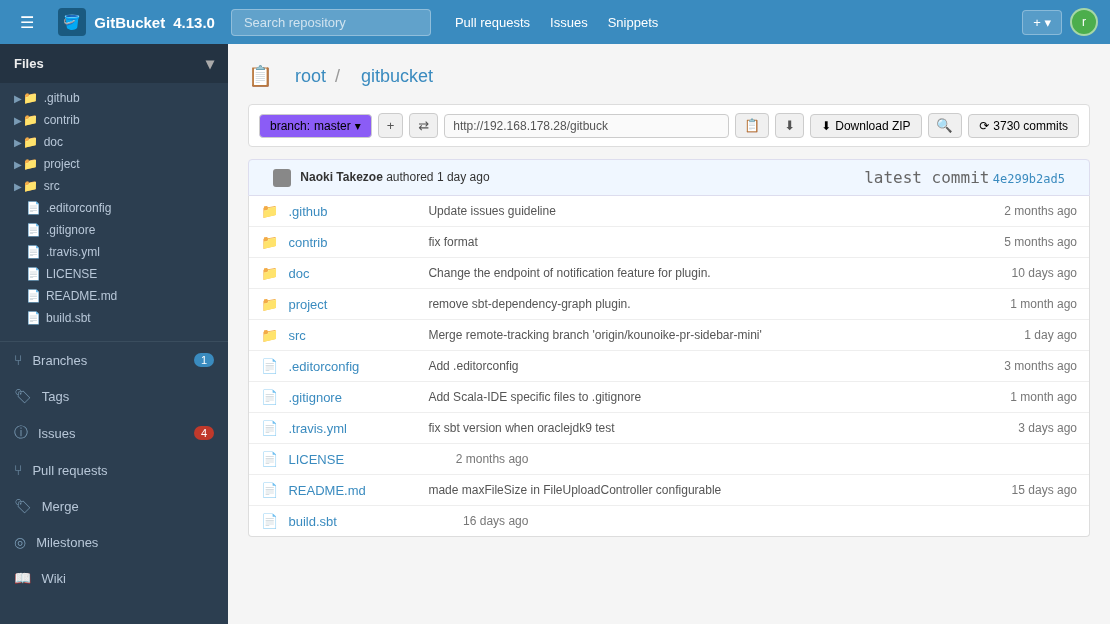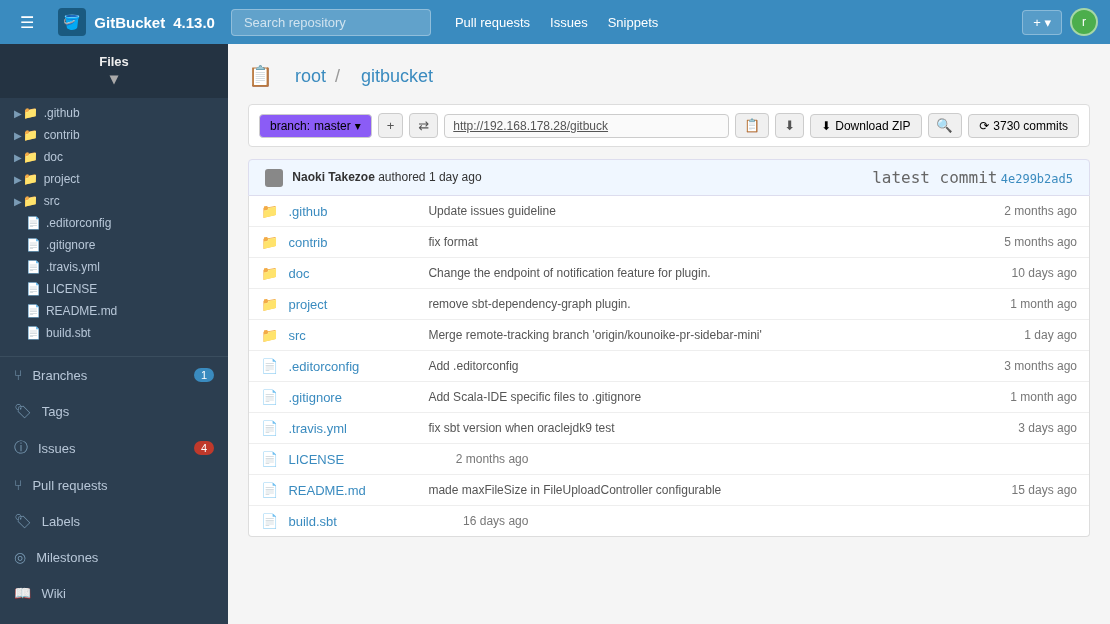--- a/index.html
+++ b/index.html
@@ -104,21 +104,20 @@
     .sidebar-section-header {
       display: flex;
       align-items: center;
       justify-content: space-between;
       padding: 10px 14px;
       background: #243342;
       color: #eee;
       font-size: 13px;
       font-weight: bold;
       cursor: pointer;
-      flex-direction: column;
     }
     .sidebar-section-header .caret {
       font-size: 16px;
       color: #aaa;
     }
     .sidebar-file-tree {
       padding: 4px 0;
     }
     .tree-item {
       display: flex;
@@ -215,21 +214,20 @@
       color: #555;
     }
     .url-input {
       flex: 1;
       border: 1px solid #ccc;
       border-radius: 4px;
       padding: 4px 8px;
       font-size: 12px;
       color: #555;
       background: #fafafa;
-      text-decoration: underline;
     }
     .copy-btn {
       background: #f0f0f0;
       border: 1px solid #ccc;
       border-radius: 4px;
       padding: 4px 8px;
       cursor: pointer;
       font-size: 13px;
     }
     .download-btn {
@@ -261,21 +259,21 @@
     }
 
     
     .commit-info {
       display: flex;
       align-items: center;
       justify-content: space-between;
       background: #f0f7ff;
       border: 1px solid #dde;
       border-radius: 4px 4px 0 0;
-      padding: 8px 16px;
+      padding: 8px 24px;
       font-size: 12px;
     }
     .commit-info .commit-hash {
       font-family: monospace;
       color: #666;
       font-size: 16px;
     }
     .commit-info .hash-val {
       color: #3a8bbf;
       font-family: monospace;
@@ -415,21 +413,21 @@
         <span class="nav-icon">ⓘ</span>
         <span>Issues</span>
         <span class="badge badge-red">4</span>
       </div>
       <div class="sidebar-nav-item">
         <span class="nav-icon">⑂</span>
         <span>Pull requests</span>
       </div>
       <div class="sidebar-nav-item">
         <span class="nav-icon">🏷</span>
-        <span>Labels</span>
+        <span>Merge</span>
       </div>
       <div class="sidebar-nav-item">
         <span class="nav-icon">◎</span>
         <span>Milestones</span>
       </div>
       <div class="sidebar-nav-item">
         <span class="nav-icon">📖</span>
         <span>Wiki</span>
       </div>
     </div>

